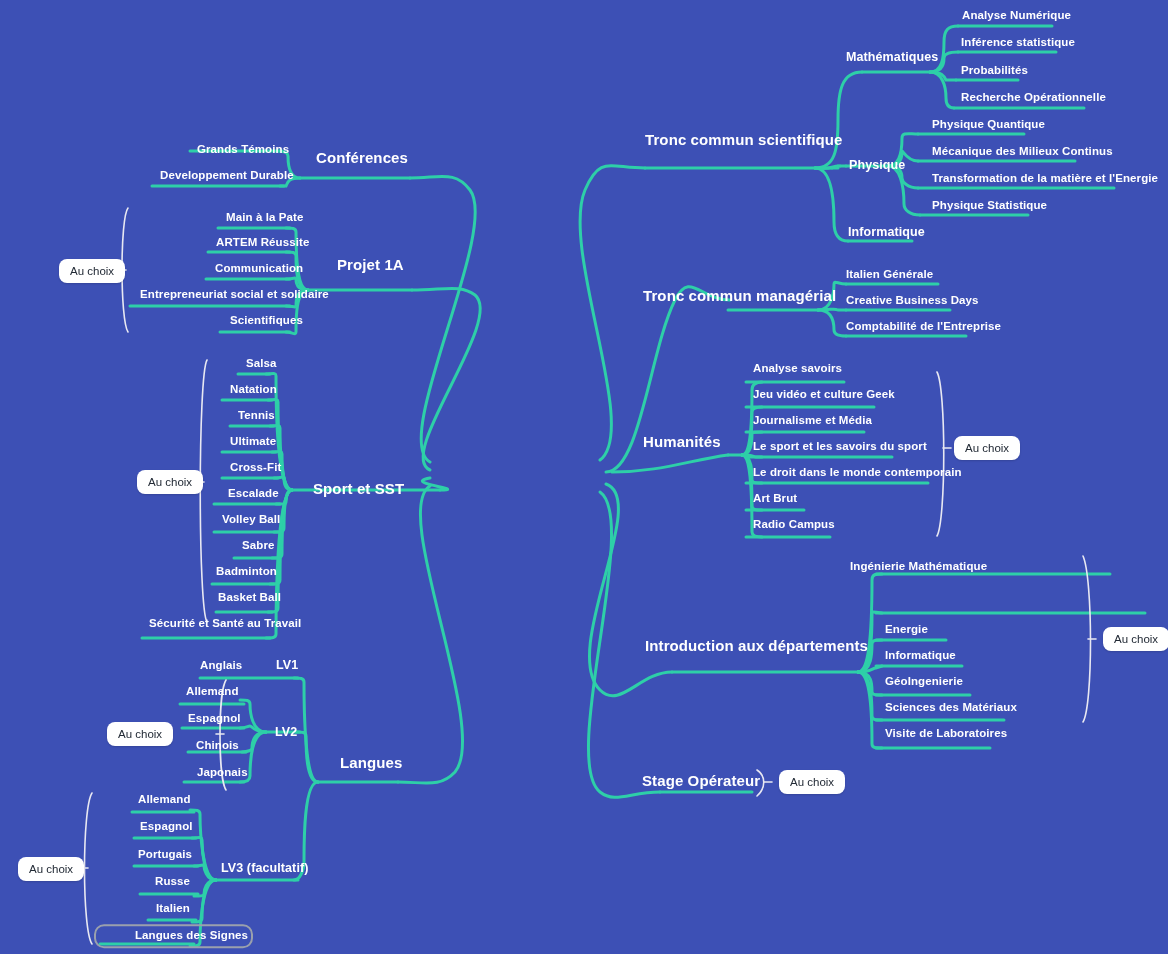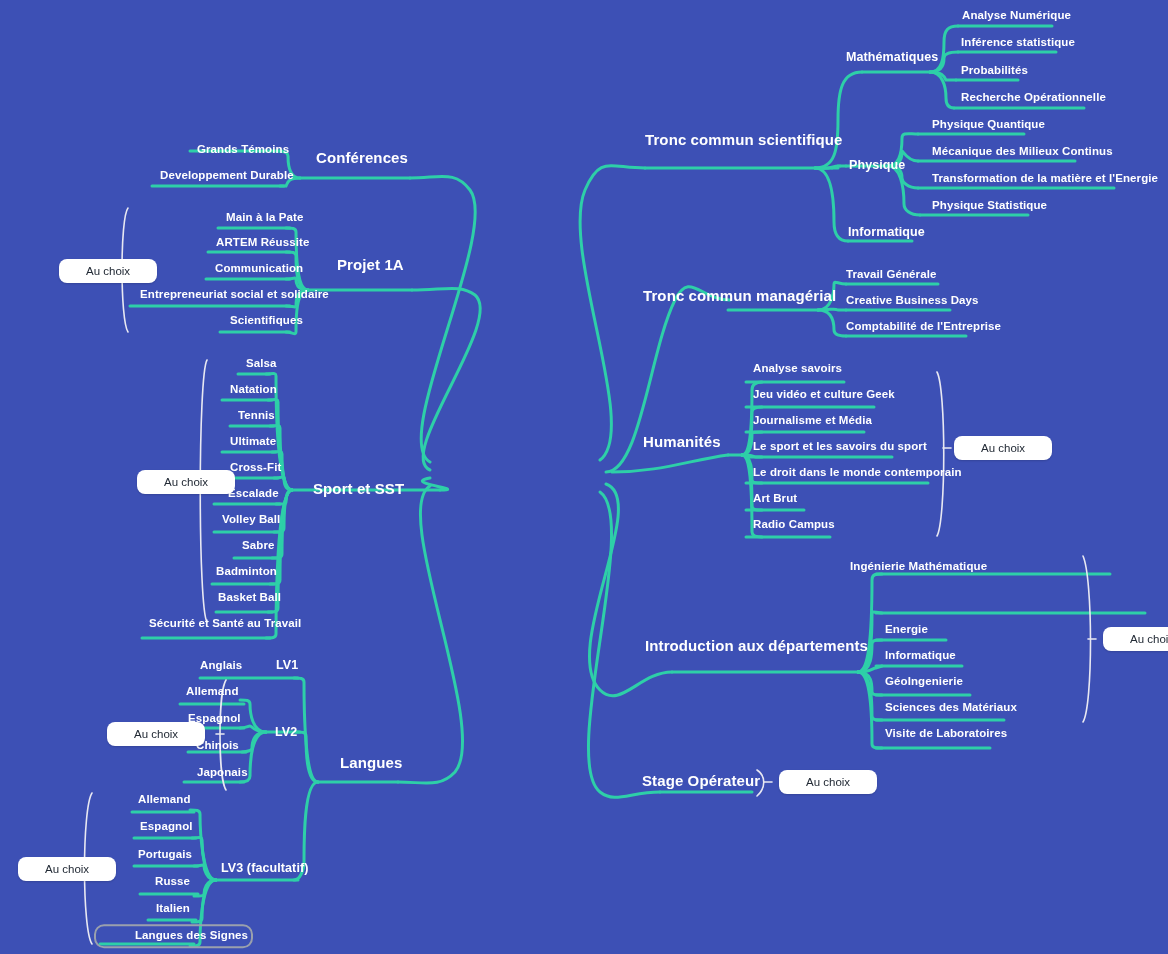--- a/index.html
+++ b/index.html
@@ -40,21 +40,21 @@
     box-shadow:0 1px 2px rgba(0,0,0,.12);
   }
 
   .choice{
     position:absolute;
     background:#ffffff;
     color:#222a35;
     font-size:11.5px;
     font-weight:normal;
     border-radius:8px;
-    padding:6px 27px;
+    padding:6px 11px;
     transform:translateY(-50%);
     white-space:nowrap;
     box-shadow:0 1px 2px rgba(0,0,0,.15);
   }
 
   .selected{
     outline:2px solid #9aa0ad;
     outline-offset:3px;
     border-radius:5px;
     padding-left:36px;
@@ -252,21 +252,21 @@
 
   <div class="node mid" style="left:849px;top:165px;">Physique</div>
   <div class="node leaf" style="left:932px;top:125px;">Physique Quantique</div>
   <div class="node leaf" style="left:932px;top:152px;">Mécanique des Milieux Continus</div>
   <div class="node leaf" style="left:932px;top:179px;">Transformation de la matière et l'Energie</div>
   <div class="node leaf" style="left:932px;top:206px;">Physique Statistique</div>
 
   <div class="node mid" style="left:848px;top:232px;">Informatique</div>
 
   <div class="node branch" style="left:643px;top:296px;">Tronc commun managérial</div>
-  <div class="node leaf" style="left:846px;top:275px;">Travail Générale</div>
+  <div class="node leaf" style="left:846px;top:275px;">Italien Générale</div>
   <div class="node leaf" style="left:846px;top:301px;">Creative Business Days</div>
   <div class="node leaf" style="left:846px;top:327px;">Comptabilité de l'Entreprise</div>
 
   <div class="node branch" style="left:643px;top:442px;">Humanités</div>
   <div class="node leaf" style="left:753px;top:369px;">Analyse savoirs</div>
   <div class="node leaf" style="left:753px;top:395px;">Jeu vidéo et culture Geek</div>
   <div class="node leaf" style="left:753px;top:421px;">Journalisme et Média</div>
   <div class="node leaf" style="left:753px;top:447px;">Le sport et les savoirs du sport</div>
   <div class="node leaf" style="left:753px;top:473px;">Le droit dans le monde contemporain</div>
   <div class="node leaf" style="left:753px;top:499px;">Art Brut</div>

